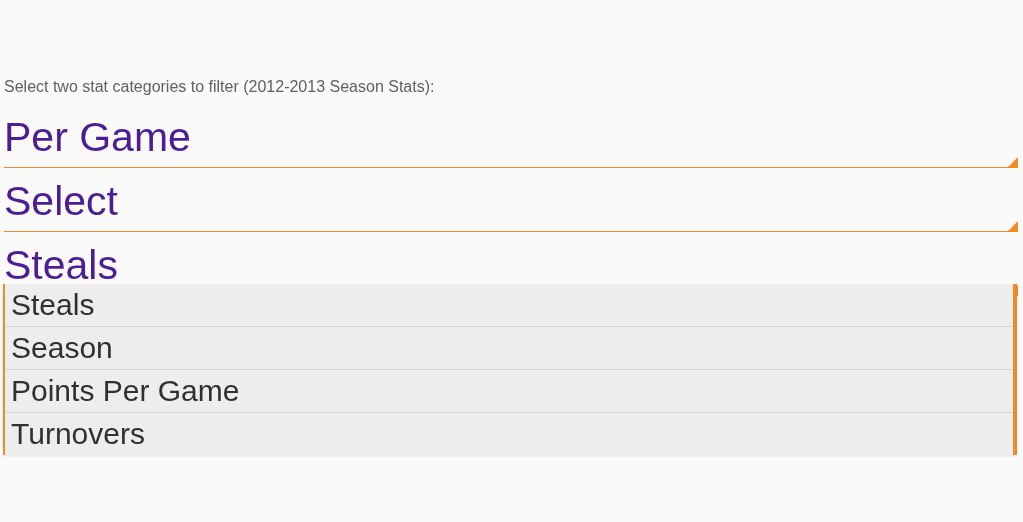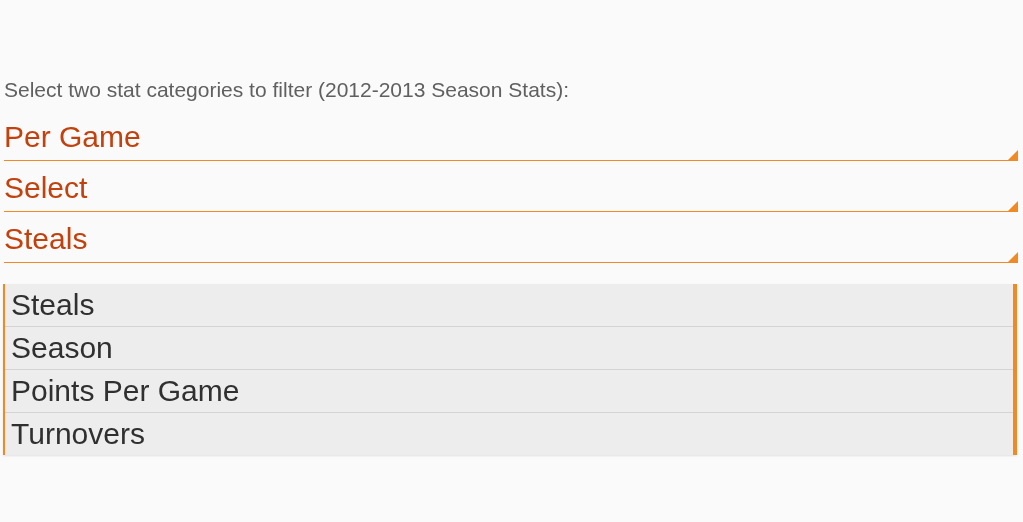--- a/index.html
+++ b/index.html
@@ -13,33 +13,33 @@
       width: 1023px;
       height: 522px;
       overflow: hidden;
     }
     .content {
       padding-top: 78px;
       padding-left: 4px;
       padding-right: 5px;
     }
     .instruction {
-      font-size: 21px;
+      font-size: 16px;
       color: #606060;
       margin-bottom: 12px;
     }
     .selector-row {
       position: relative;
       border-bottom: 1px solid #f08a24;
       padding: 6px 0 6px 0px;
       margin-bottom: 4px;
     }
     .selector-value {
-      font-size: 30px;
-      color: #c2410c;
+      font-size: 41px;
+      color: #4c1d95;
     }
     .selector-triangle {
       position: absolute;
       right: 0;
       bottom: 0;
       width: 0;
       height: 0;
       border-style: solid;
       border-width: 0 0 10px 10px;
       border-color: transparent transparent #f08a24 transparent;

